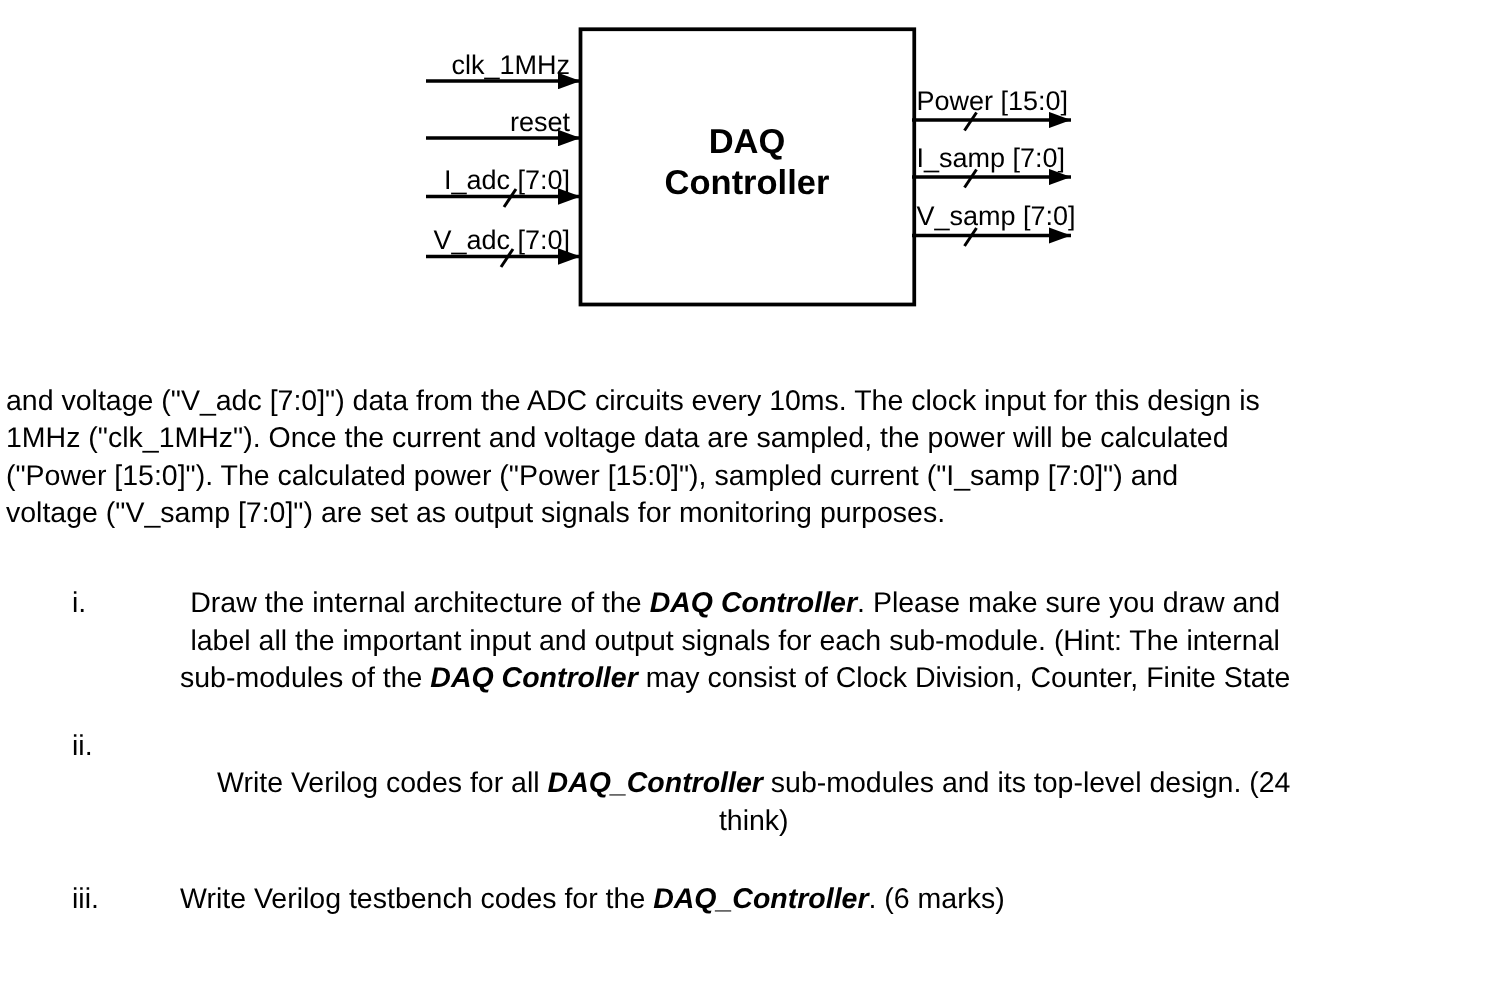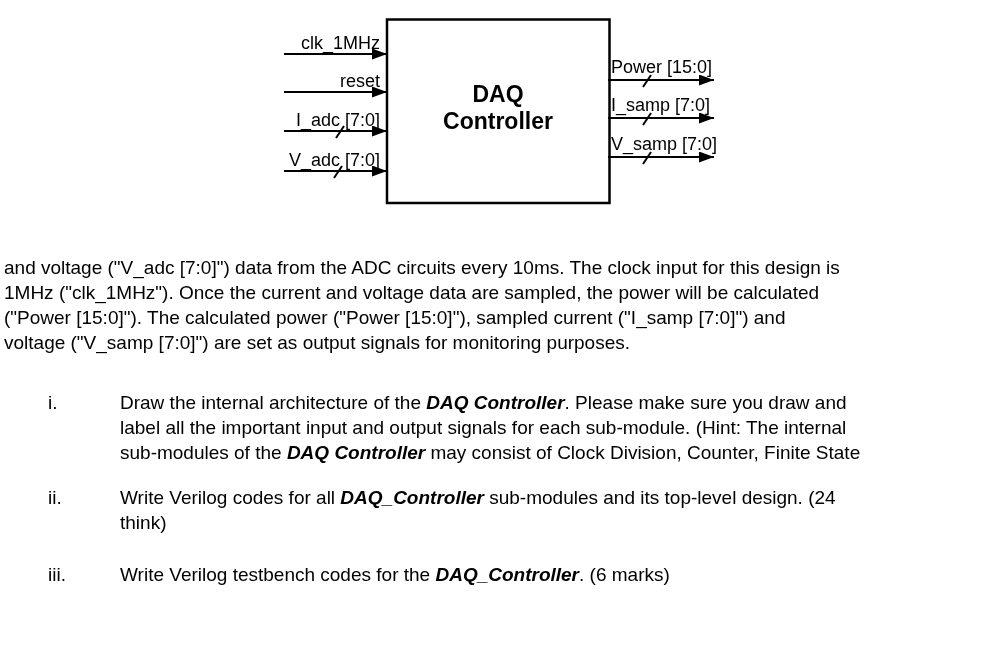--- a/index.html
+++ b/index.html
@@ -29,23 +29,23 @@
   
   .questions { list-style: none; margin: 35px 0 0 0; padding: 0; }
   .question { display: flex; }
   .q-num {
     flex: 0 0 auto;
     margin-left: 48px;
     width: 72px;
     font-size: 19px;
     line-height: 25px;
   }
-  .q-body { font-size: 19px; }
+  .q-body { font-size: 19px; text-align: center; }
   .q1 { margin-bottom: 20px; }
-  .q2 { margin-bottom: 27px; }
+  .q2 { margin-bottom: 27px; flex-direction: column; }
 </style>
 </head>
 <body>
 
 <div class="page">
 
   <svg class="diagram" width="1005" height="240" viewBox="0 0 1005 240">
     <defs>
       <marker id="arrow" markerUnits="userSpaceOnUse" markerWidth="15" markerHeight="11" refX="15" refY="5.5" orient="auto">
         <path d="M0,0 L15,5.5 L0,11 Z" fill="#000"></path>

